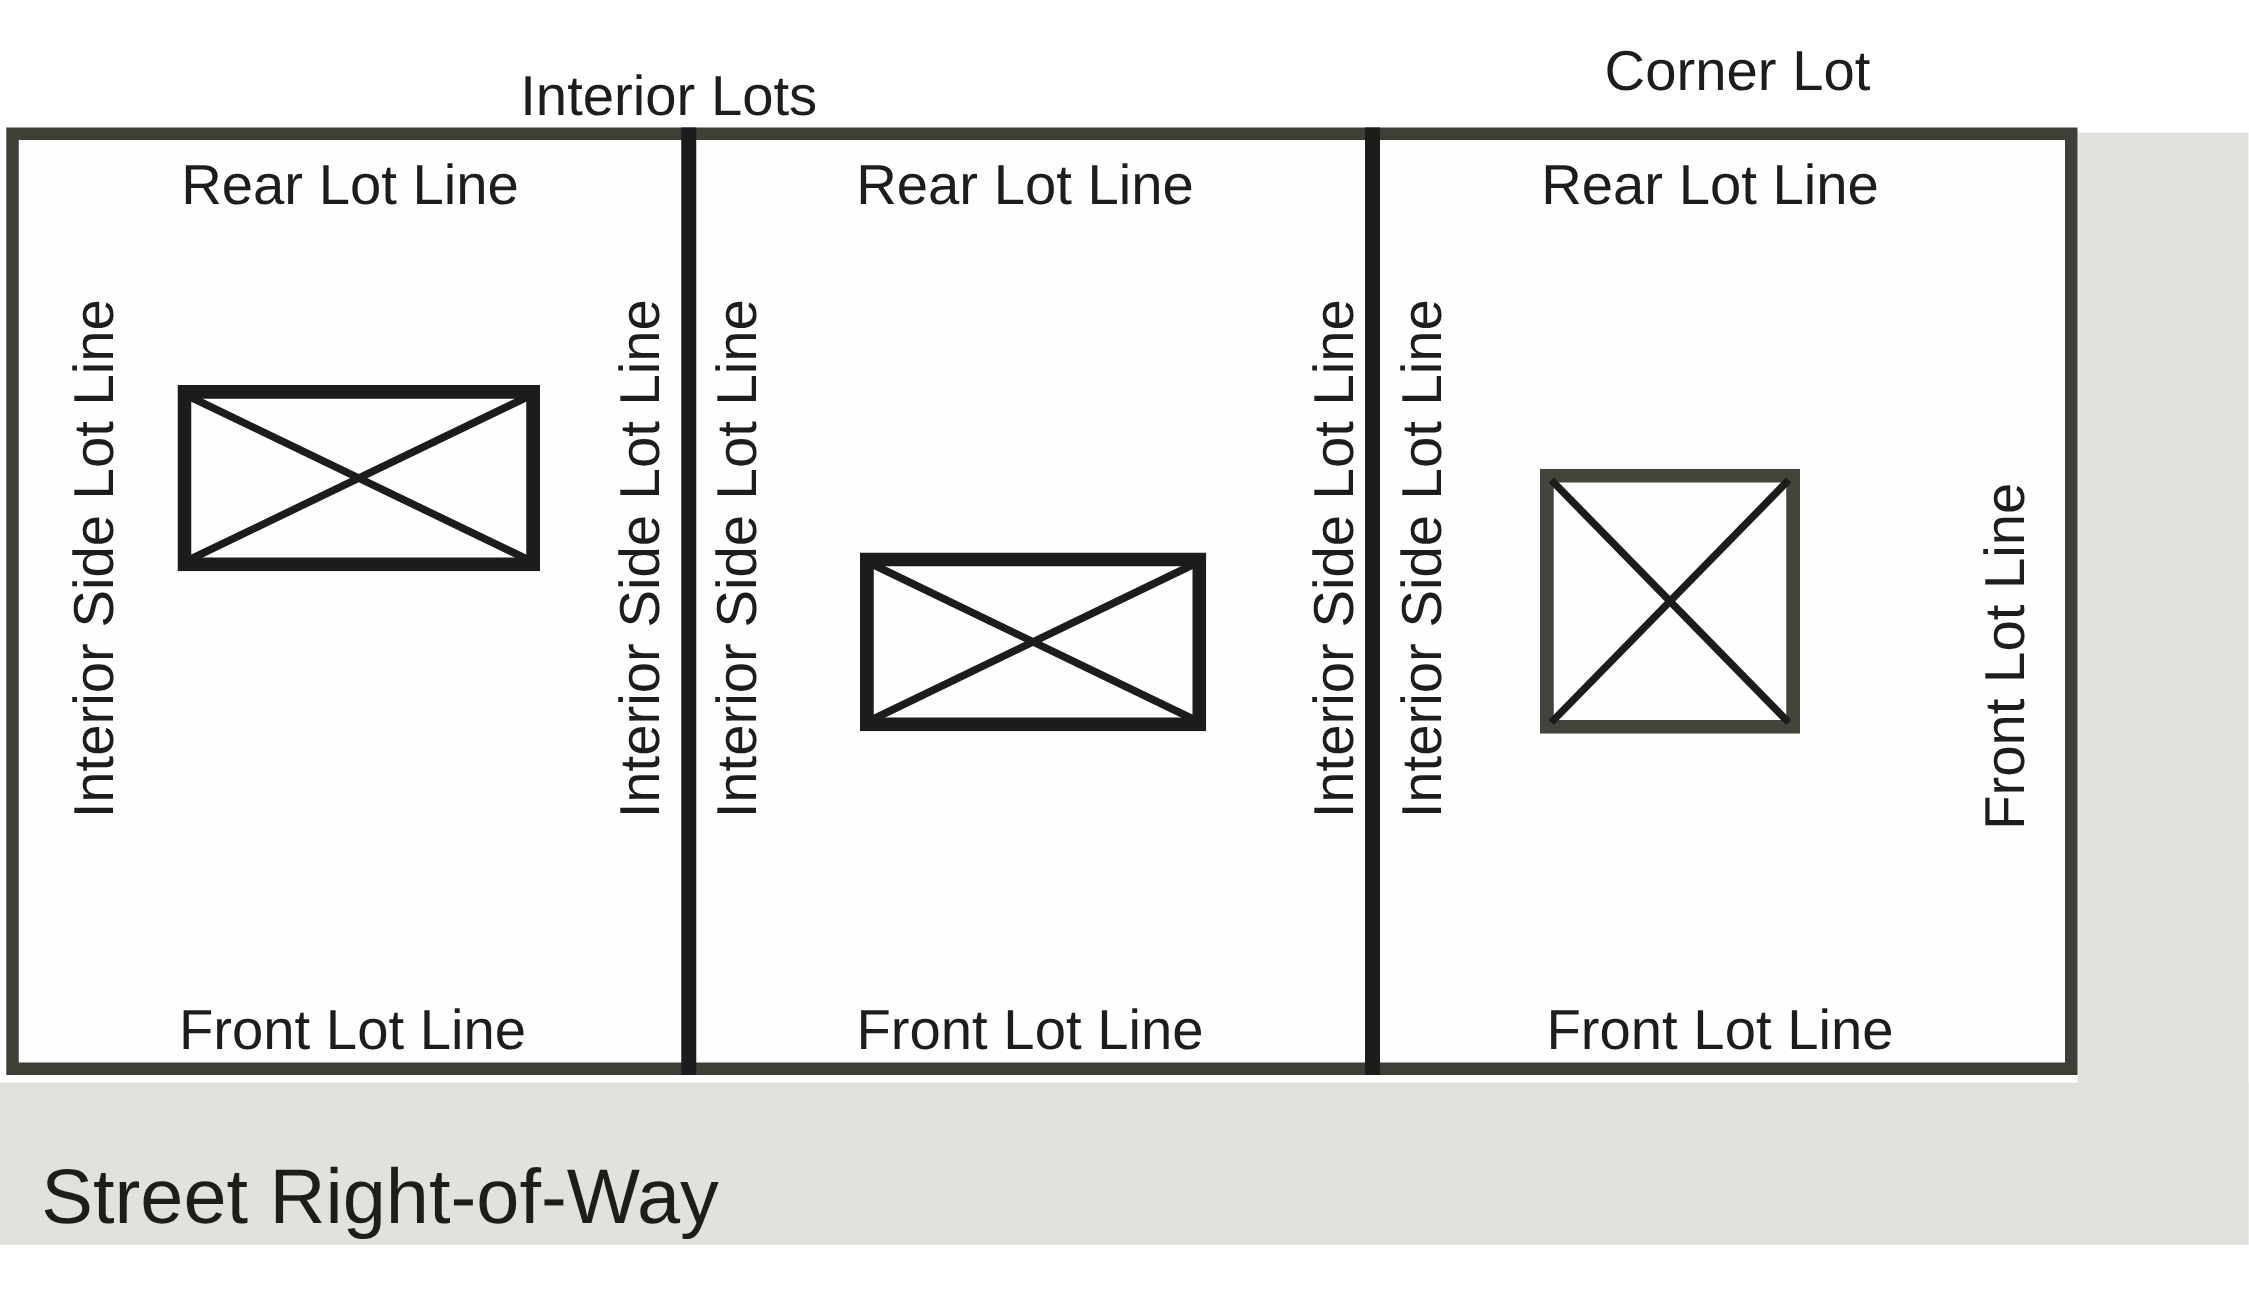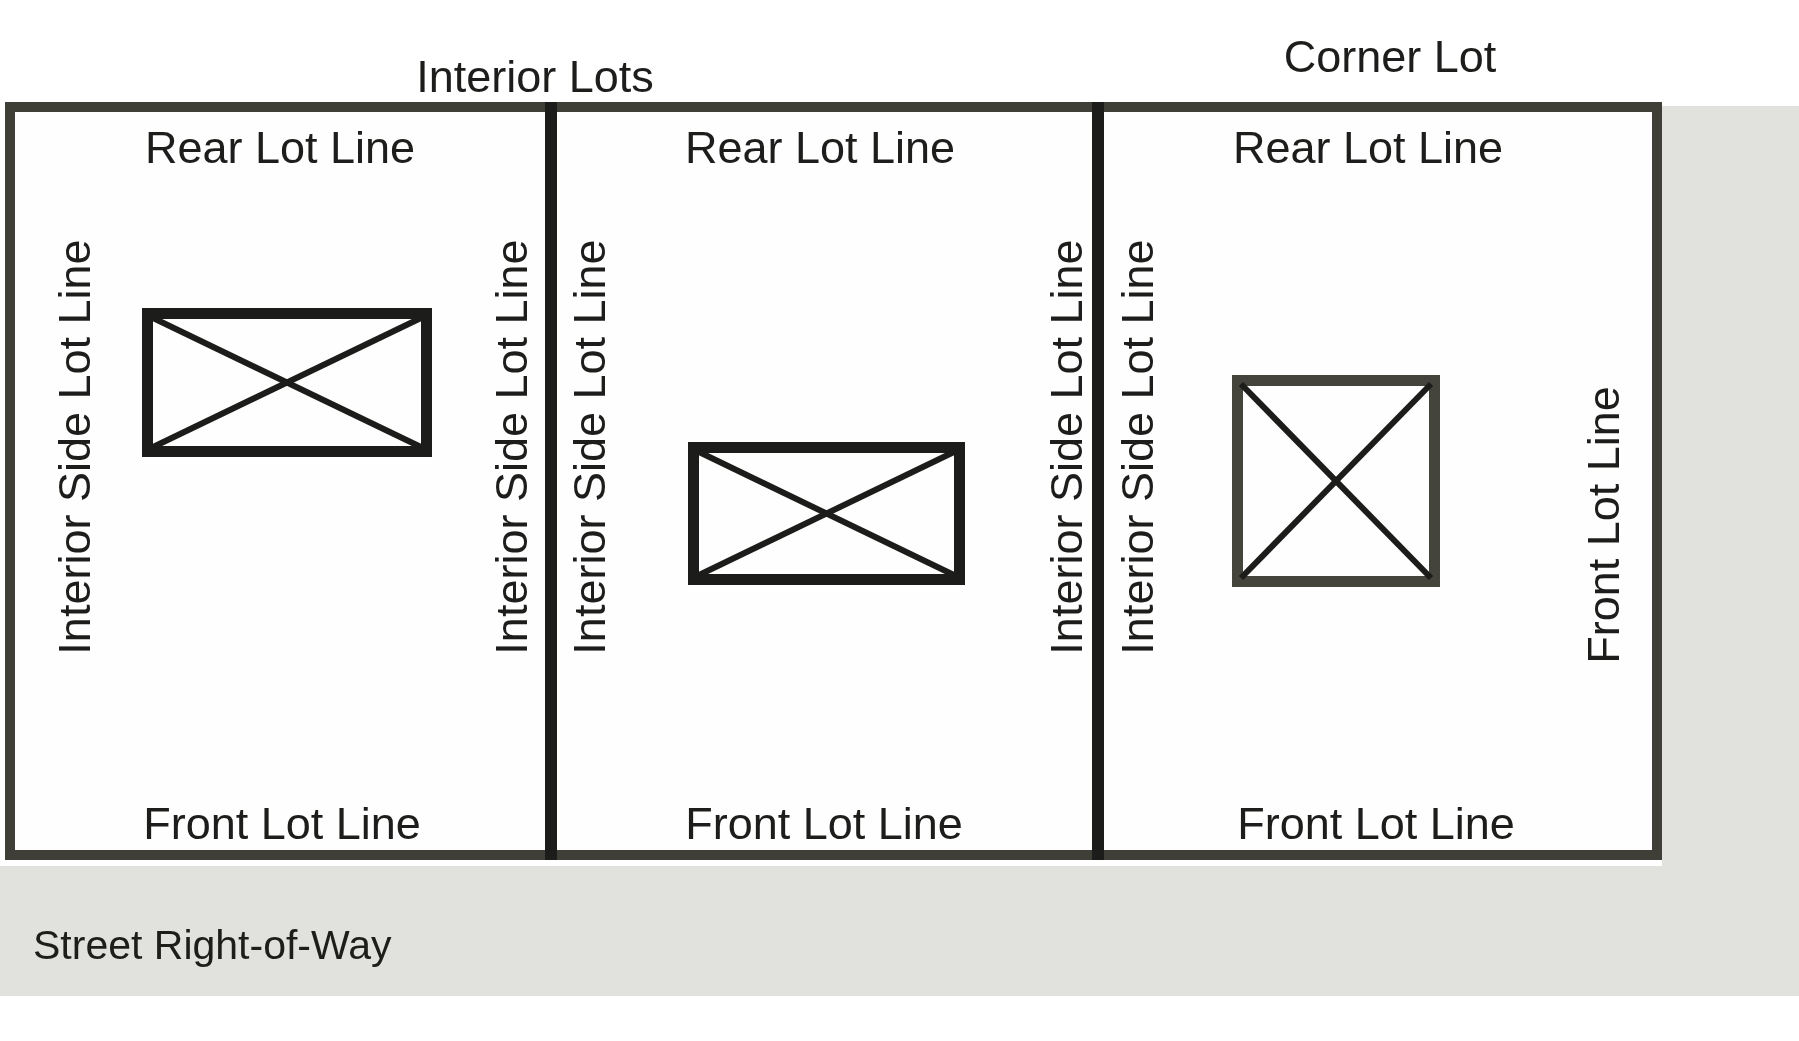--- a/index.html
+++ b/index.html
@@ -17,21 +17,21 @@
     box-sizing:border-box;border:10px solid var(--lot_border,#403f37);
     background:#fefefe;
   }
   .divider{
     position:absolute;top:102px;height:758px;width:12px;
     background:var(--line_black,#1c1c1a);
   }
   .label{position:absolute;white-space:nowrap;font-size:45px;transform:translate(-50%,-50%);}
   .label.vertical{transform:translate(-50%,-50%) rotate(-90deg);}
   .title{position:absolute;white-space:nowrap;font-size:45px;transform:translate(-50%,-50%);}
-  .street-label{position:absolute;white-space:nowrap;font-size:41px;}
+  .street-label{position:absolute;white-space:nowrap;font-size:62px;}
   .building{position:absolute;}
 </style>
 </head>
 <body>
 
 <div id="canvas">
 
   <div class="band" style="left:1662px;top:106px;width:137px;height:890px;"></div>
   <div class="band" style="left:0px;top:866px;width:1799px;height:130px;"></div>
 

